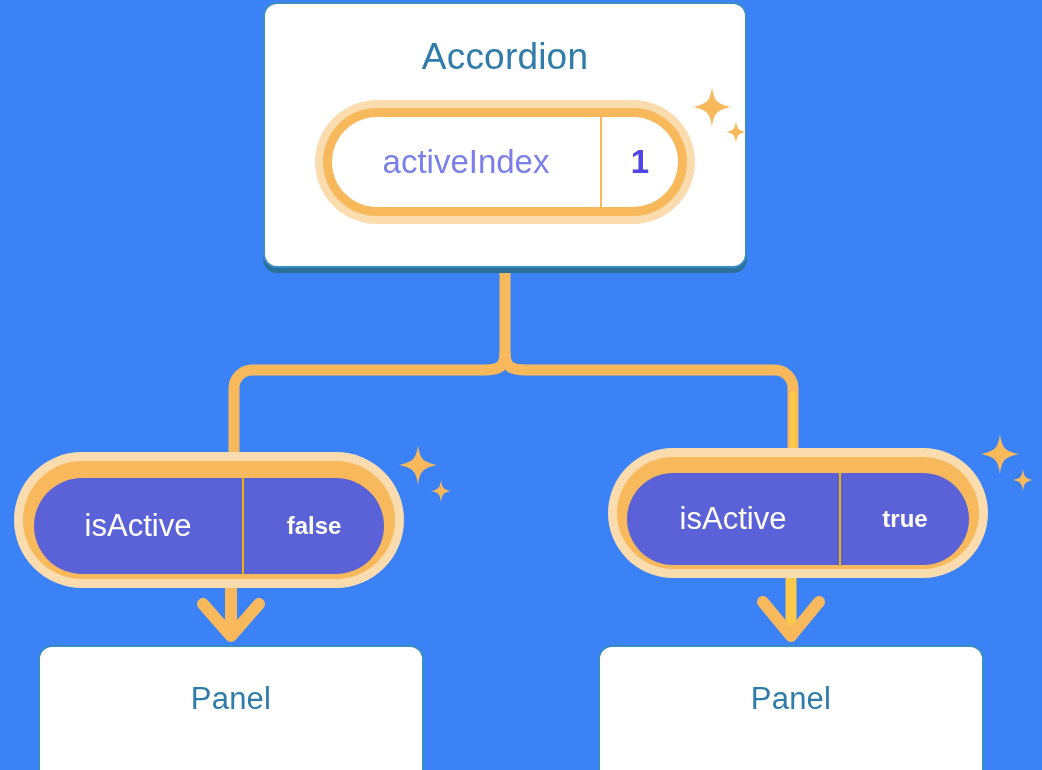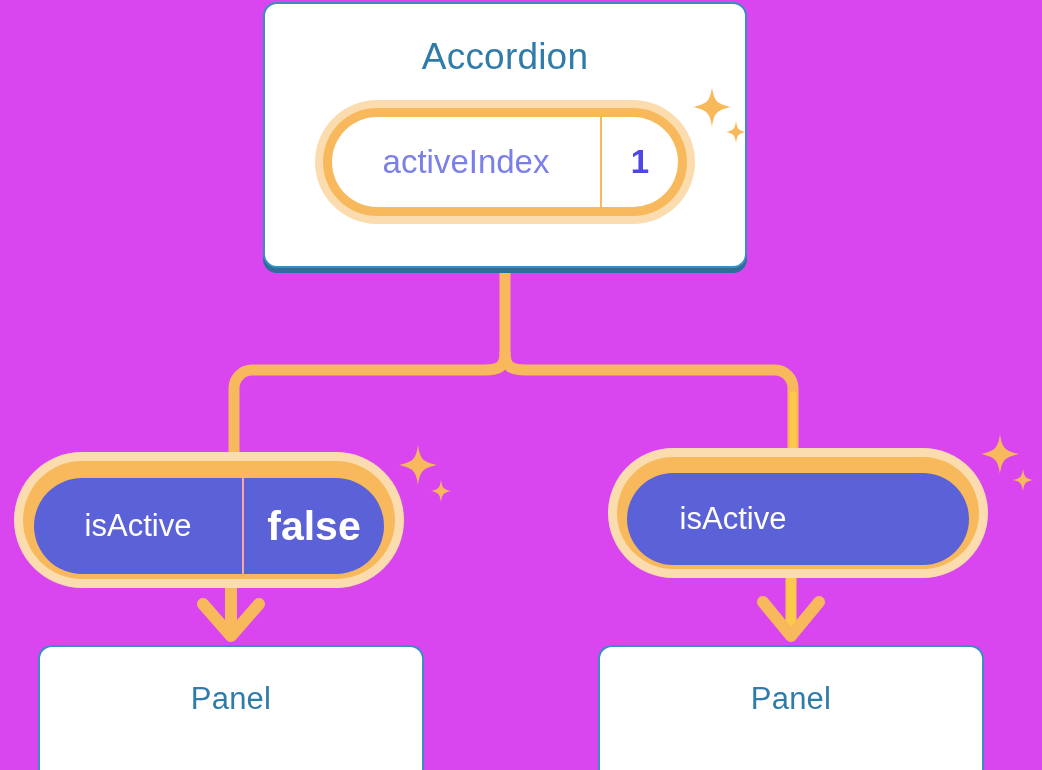--- a/index.html
+++ b/index.html
@@ -8,21 +8,21 @@
     padding: 0;
     background: #000000;
   }
   body {
     font-family: "Liberation Sans", sans-serif;
   }
   #stage {
     position: relative;
     width: 1042px;
     height: 770px;
-    background: #d946ef;
+    background: #3b82f6;
     overflow: hidden;
   }
 
   
   #connectors {
     position: absolute;
     left: 0;
     top: 0;
     width: 1042px;
     height: 770px;
@@ -118,22 +118,22 @@
   #pill-active .pill-inner{ left:17px; top:17px; width:346px; height:90px; background:#FFFFFF; }
   #pill-active .pill-key  { width:268px; color:#7B7FE8; font-size:33px; }
   #pill-active .pill-val  { width:78px; color:#4F46E5; font-size:33px; font-weight:bold;
                             border-left:2px solid #F7B95C; }
 
   
   .pill-purple .pill-glow { background:#FBDCAE; }
   .pill-purple .pill-ring { background:#F7B95C; }
   .pill-purple .pill-inner{ background:#5B61D6;margin-top:6px; }
   .pill-purple .pill-key  { color:#FFFFFF; font-size:31px; font-weight:400; }
-  .pill-purple .pill-val  { color:#FFFFFF; font-size:41px; font-weight:bold;
-                            border-left:2px solid #fca5a5; }
+  .pill-purple .pill-val  { color:#FFFFFF; font-size:24px; font-weight:bold;
+                            border-left:2px solid #eab308; }
 
   #pill-false {
     left: 14px;
     top: 452px;
     width: 390px;
     height: 136px;
   }
   #pill-false .pill-glow { left:0; top:0; width:390px; height:136px; }
   #pill-false .pill-ring { left:9px; top:9px; width:372px; height:118px; }
   #pill-false .pill-inner{ left:20px; top:20px; width:350px; height:96px; }
@@ -225,20 +225,21 @@
 
   <div id="panel-left-box" class="comp-box panel-box">
     <div class="comp-title panel-title">Panel</div>
   </div>
 
   <div id="pill-true" class="pill pill-purple">
     <div class="pill-glow"></div>
     <div class="pill-ring"></div>
     <div class="pill-inner">
       <div class="pill-key">isActive</div>
+      <div class="pill-val">true</div>
     </div>
   </div>
 
   <svg class="sparkle" style="left:980px; top:432px;" width="56" height="62" viewBox="0 0 56 62">
     <path d="M20 2 C22 16, 25 19, 39 22 C25 25, 22 28, 20 42 C18 28, 15 25, 1 22 C15 19, 18 16, 20 2 Z" fill="#F7B95C"></path>
     <path d="M43 37 C44.2 45, 45.8 46.6, 53 48 C45.8 49.4, 44.2 51, 43 59 C41.8 51, 40.2 49.4, 33 48 C40.2 46.6, 41.8 45, 43 37 Z" fill="#F7B95C"></path>
   </svg>
 
   <div id="panel-right-box" class="comp-box panel-box">
     <div class="comp-title panel-title">Panel</div>

